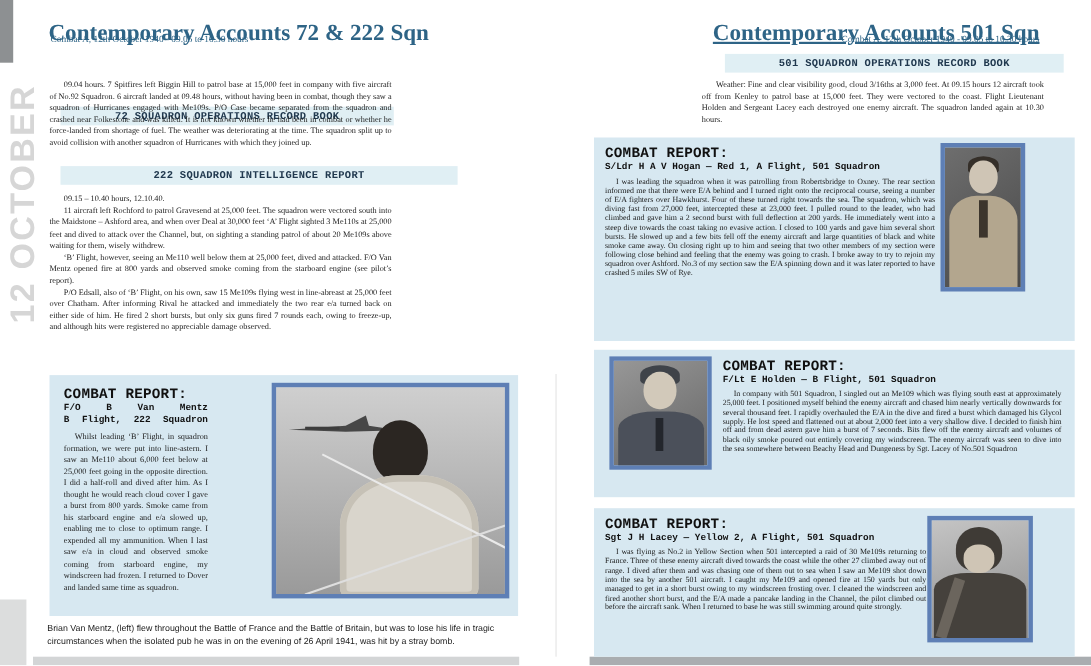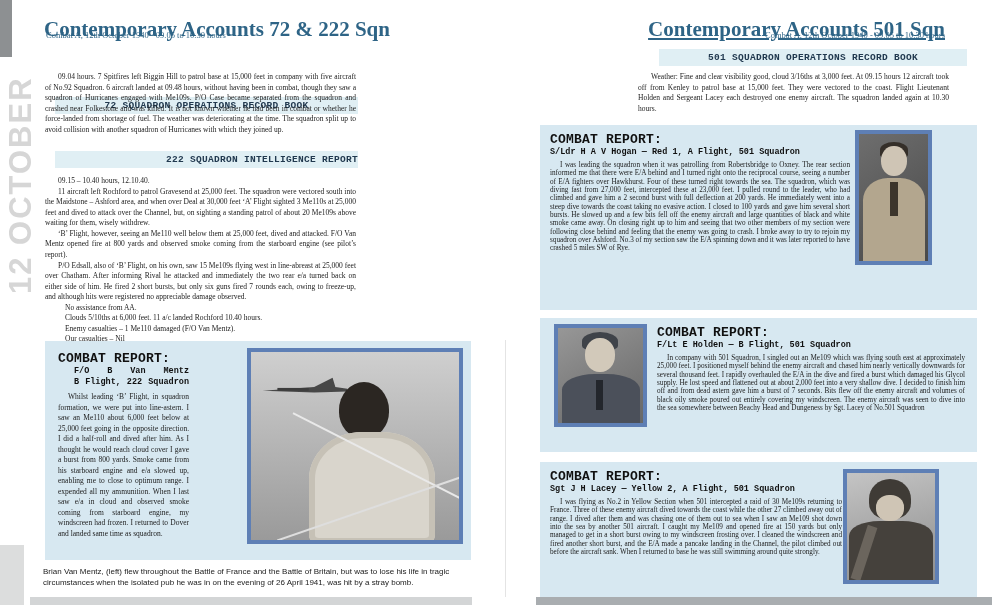--- a/index.html
+++ b/index.html
@@ -40,21 +40,21 @@
 
   .panel { position:absolute; background:var(--panel-bg,#d7e8f1); }
   .cr-head {
     font-family:"Liberation Mono", monospace; font-weight:bold;
     font-size:13px; letter-spacing:0.2px; color:#101010; white-space:nowrap;
   }
   .cr-pilot {
     font-family:"Liberation Mono", monospace; font-weight:bold;
     font-size:8.5px; line-height:1.3; color:#101010;
   }
-  .justify-line { text-align:justify; text-align-last:justify;margin-left:16px; }
+  .justify-line { text-align:justify; text-align-last:justify; }
   .cr-body { font-size:7.5px; line-height:1.4; text-align:justify; text-indent:10px; margin-top:4px; }
   .rp-body { font-size:7.2px; line-height:1.16; margin-top:3px; }
   .lp-crtext { position:absolute; left:13px; top:10px; width:131px; }
   .rp-text { position:absolute; }
 
   .caption {
     position:absolute; font-family:"Liberation Sans", sans-serif; font-weight:normal;
     font-size:8px; line-height:1.35; color:#1b1b1b;
   }
 
@@ -88,21 +88,21 @@
   .photo-lacey .ph-helmet { left:22px; top:6px;  width:42px; height:40px; background:#3f3b36; border-radius:50% 50% 40% 40%; }
   .photo-lacey .ph-head   { left:29px; top:22px; width:28px; height:26px; background:#cfc5b5; border-radius:46%; }
   .photo-lacey .ph-torso  { left:2px;  top:48px; width:84px; height:62px; background:#45413c; border-radius:36% 36% 0 0 / 24% 24% 0 0; }
   .photo-lacey .ph-strap  { left:12px; top:52px; width:10px; height:56px; background:#6b655d; transform:rotate(18deg); }
 
   
   .lp-title { left:44px; top:3px; }
   .lp-sub   { left:46px; top:30px; }
   .lp-bar1  { left:55px; top:49px; width:303px;margin-top:48px; }
   .lp-orb   { left:45px; top:72px; width:311px; }
-  .lp-bar2  { left:55px; top:151px; width:303px;text-align:right; }
+  .lp-bar2  { left:55px; top:151px; width:361px; }
   .lp-intel { left:45px; top:176px; width:311px; }
   .lp-panel { left:45px; top:341px; width:426px; height:219px; }
   .lp-photo { left:202px; top:7px; width:208px; height:188px; }
   .lp-caption { left:43px; top:567px; width:412px; }
 
   
   .rp-title { left:540px; top:3px; width:405px; text-align:right;text-decoration:underline; }
   .rp-sub   { left:540px; top:30px; width:405px; text-align:right; }
   .rp-bar   { left:640px; top:49px; width:308px;margin-left:19px; }
   .rp-orb   { left:638px; top:72px; width:311px; }
@@ -136,26 +136,20 @@
     <div class="bt lp-orb">
       <p>09.04 hours. 7 Spitfires left Biggin Hill to patrol base at 15,000 feet in company with five aircraft of No.92 Squadron. 6 aircraft landed at 09.48 hours, without having been in combat, though they saw a squadron of Hurricanes engaged with Me109s. P/O Case became separated from the squadron and crashed near Folkestone and was killed. It is not known whether he had been in combat or whether he force-landed from shortage of fuel. The weather was deteriorating at the time. The squadron split up to avoid collision with another squadron of Hurricanes with which they joined up.</p>
     </div>
 
     <div class="hdr-bar lp-bar2">222 SQUADRON INTELLIGENCE REPORT</div>
     <div class="bt lp-intel">
       <p>09.15 – 10.40 hours, 12.10.40.</p>
       <p>11 aircraft left Rochford to patrol Gravesend at 25,000 feet. The squadron were vectored south into the Maidstone – Ashford area, and when over Deal at 30,000 feet ‘A’ Flight sighted 3 Me110s at 25,000 feet and dived to attack over the Channel, but, on sighting a standing patrol of about 20 Me109s above waiting for them, wisely withdrew.</p>
       <p>‘B’ Flight, however, seeing an Me110 well below them at 25,000 feet, dived and attacked. F/O Van Mentz opened fire at 800 yards and observed smoke coming from the starboard engine (see pilot’s report).</p>
       <p>P/O Edsall, also of ‘B’ Flight, on his own, saw 15 Me109s flying west in line-abreast at 25,000 feet over Chatham. After informing Rival he attacked and immediately the two rear e/a turned back on either side of him. He fired 2 short bursts, but only six guns fired 7 rounds each, owing to freeze-up, and although hits were registered no appreciable damage observed.</p>
-      <div class="plain-lines">
-        <div>No assistance from AA.</div>
-        <div>Clouds 5/10ths at 6,000 feet. 11 a/c landed Rochford 10.40 hours.</div>
-        <div>Enemy casualties – 1 Me110 damaged (F/O Van Mentz).</div>
-        <div>Our casualties – Nil</div>
-      </div>
     </div>
 
     <div class="panel lp-panel">
       <div class="lp-crtext">
         <div class="cr-head">COMBAT REPORT:</div>
         <div class="cr-pilot justify-line">F/O B Van Mentz</div>
         <div class="cr-pilot justify-line">B Flight, 222 Squadron</div>
         <div class="cr-body">Whilst leading ‘B’ Flight, in squadron formation, we were put into line-astern. I saw an Me110 about 6,000 feet below at 25,000 feet going in the opposite direction. I did a half-roll and dived after him. As I thought he would reach cloud cover I gave a burst from 800 yards. Smoke came from his starboard engine and e/a slowed up, enabling me to close to optimum range. I expended all my ammunition. When I last saw e/a in cloud and observed smoke coming from starboard engine, my windscreen had frozen. I returned to Dover and landed same time as squadron.</div>
       </div>
       <div class="photo photo-vanmentz lp-photo">

